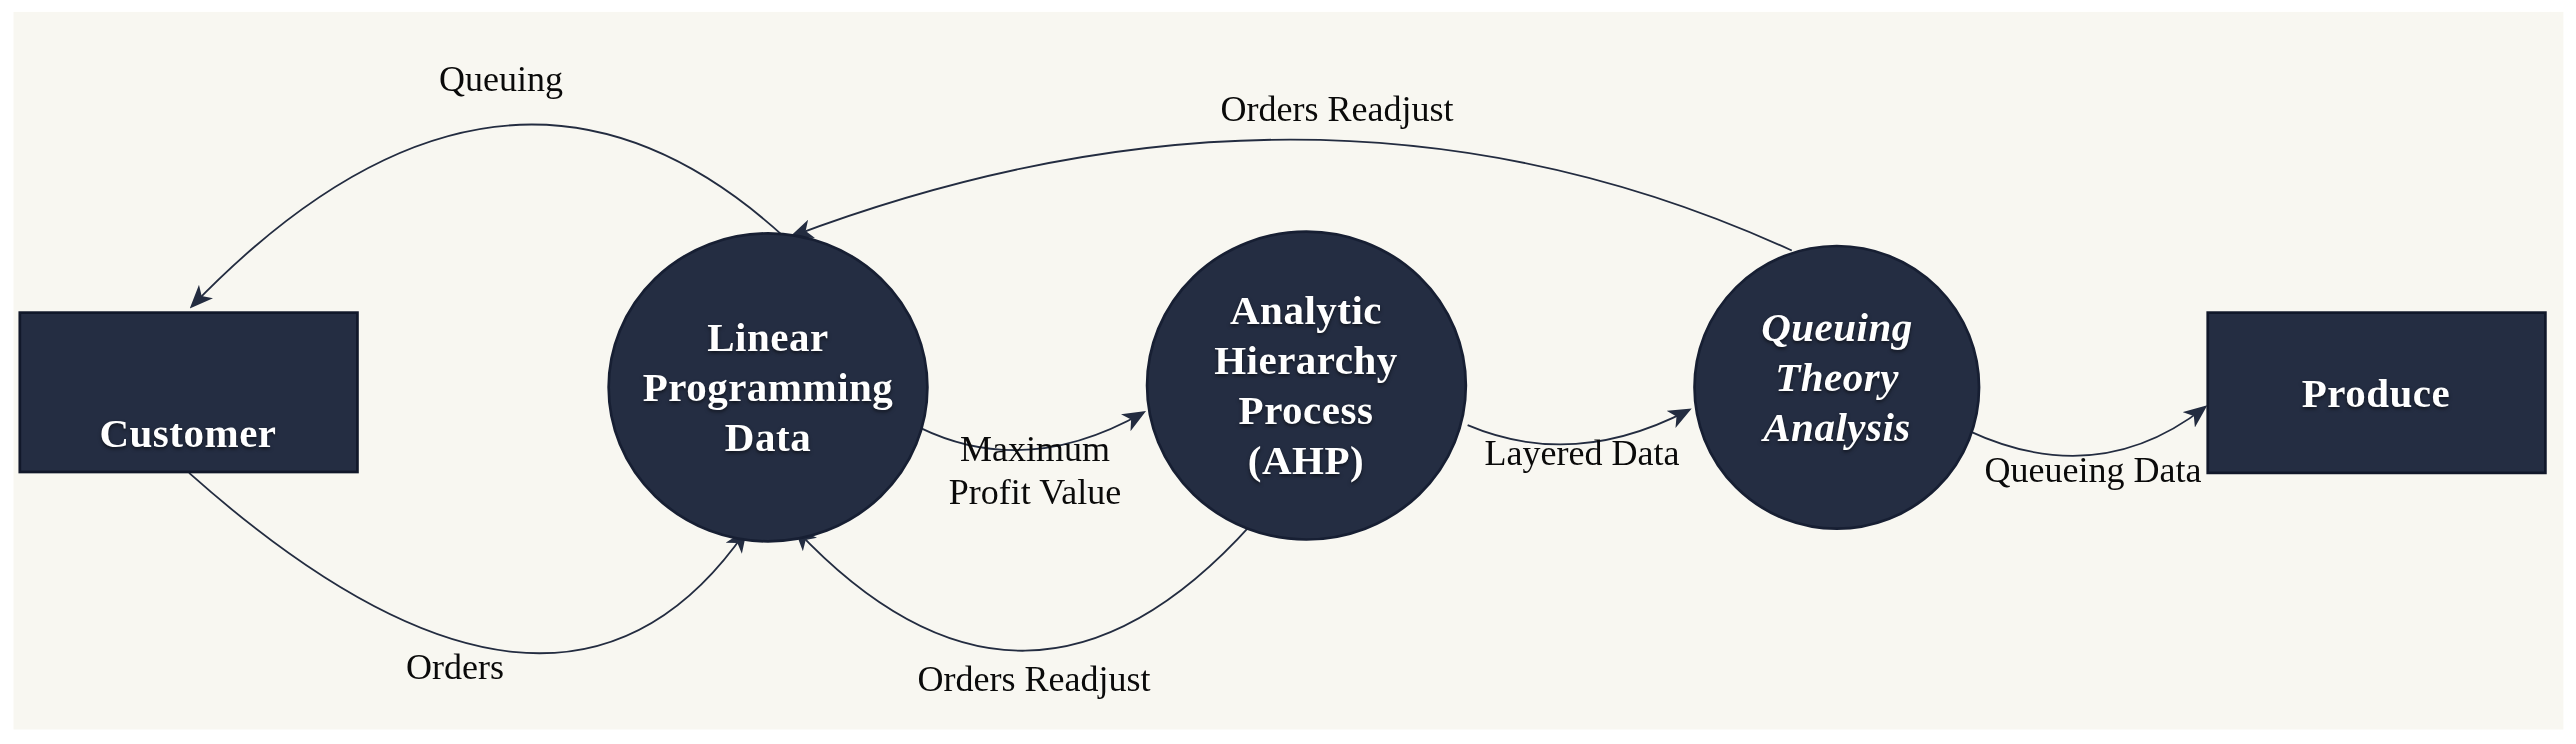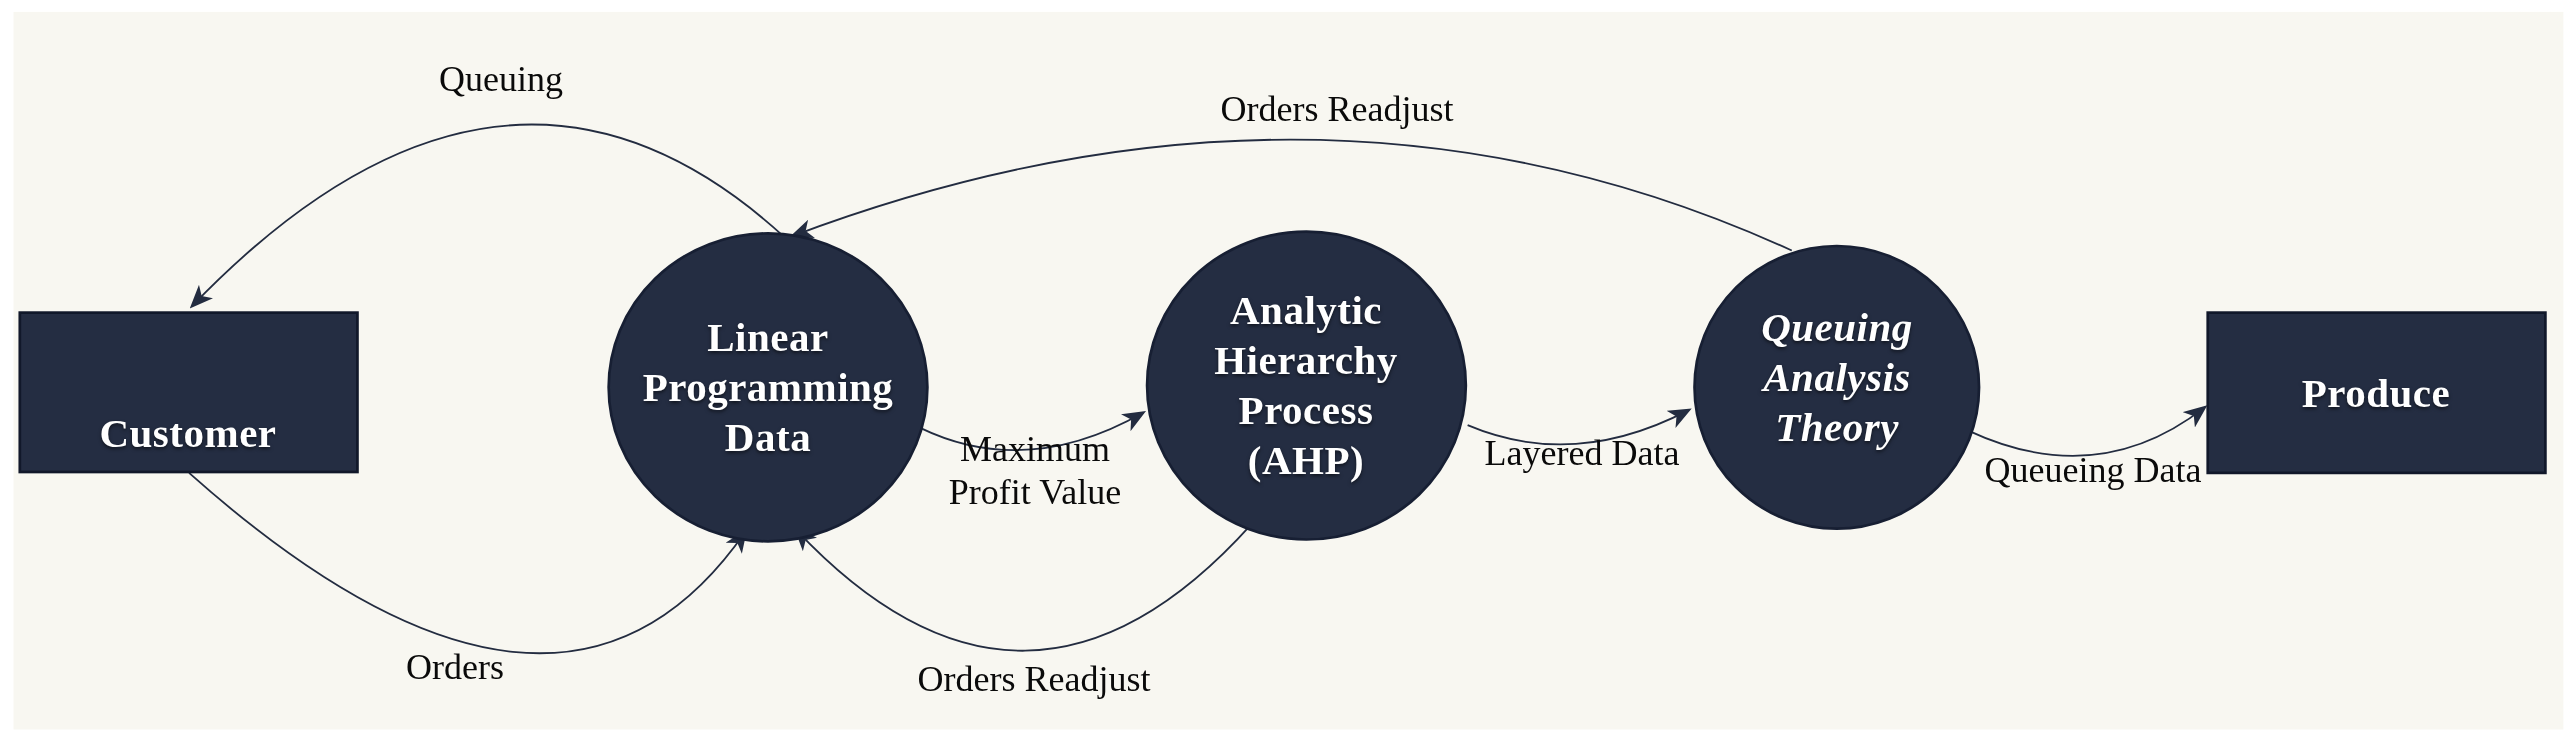--- a/index.html
+++ b/index.html
@@ -80,22 +80,22 @@
 
   <div class="node-label" style="left:1306px; top:385px;">
     <span>Analytic</span>
     <span>Hierarchy</span>
     <span>Process</span>
     <span>(AHP)</span>
   </div>
 
   <div class="node-label" style="left:1837px; top:377px;font-style:italic;">
     <span>Queuing</span>
+    <span>Theory</span>
     <span>Analysis</span>
-    <span>Theory</span>
   </div>
 
   <div class="node-label" style="left:2376px; top:393px;">
     <span>Produce</span>
   </div>
 
   <div class="edge-label" style="left:501px; top:79px;">
     <span>Queuing</span>
   </div>
 

